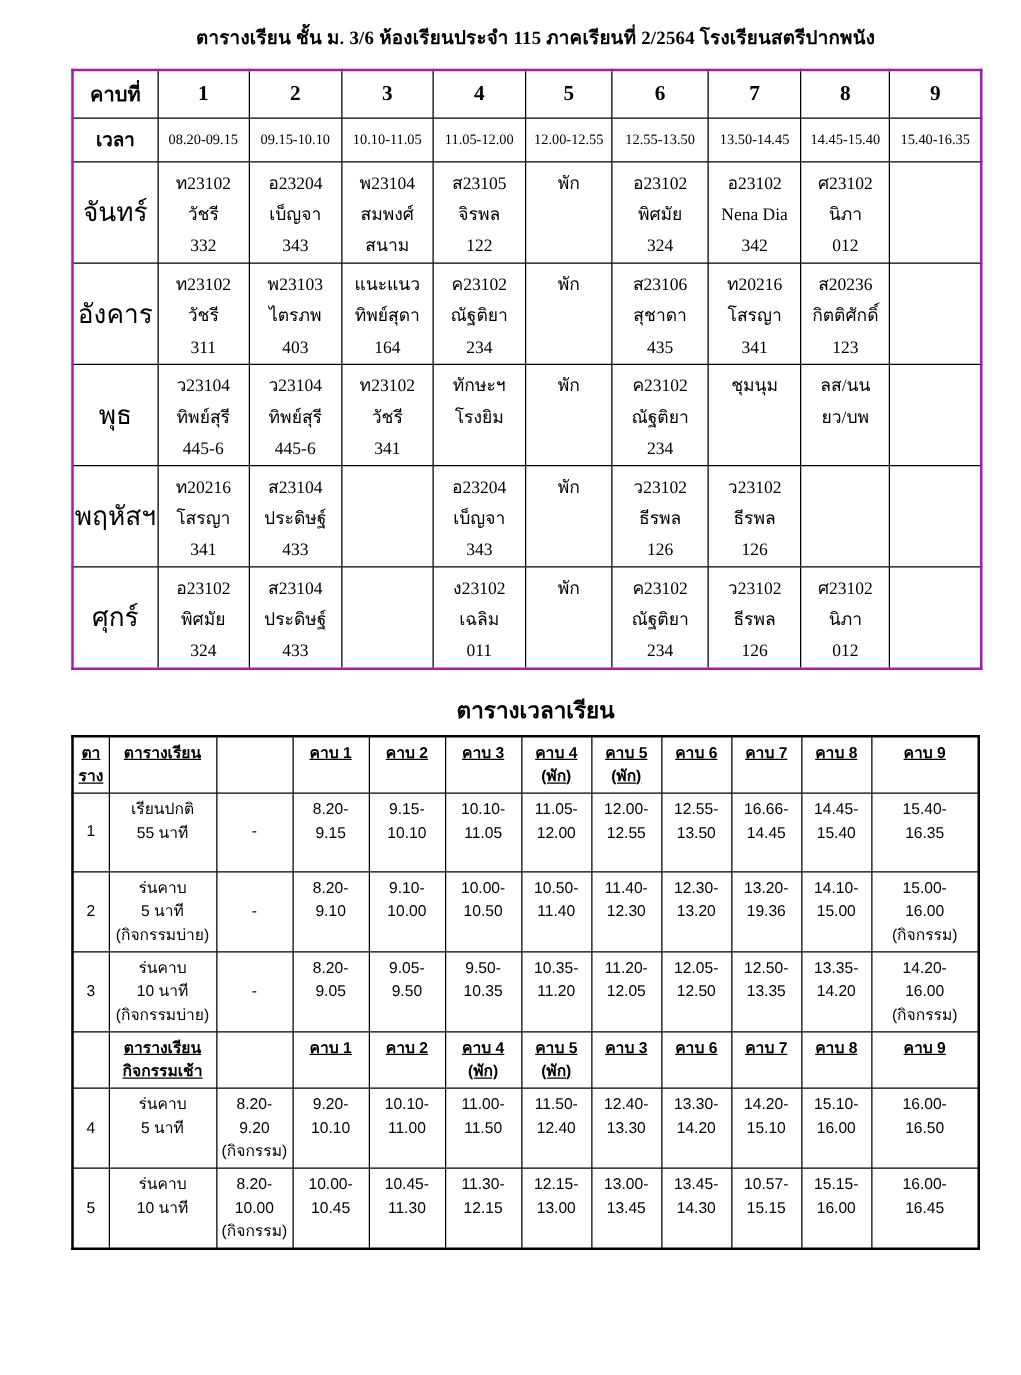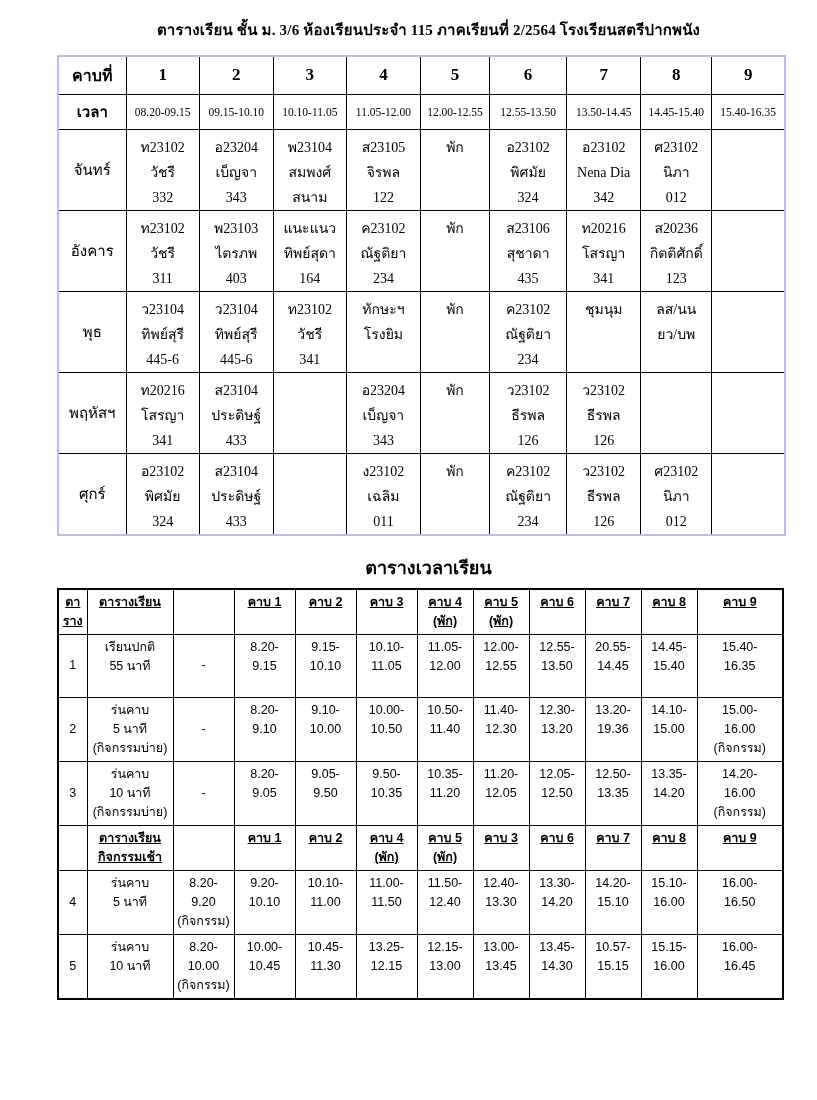--- a/index.html
+++ b/index.html
@@ -1,30 +1,30 @@
 <!DOCTYPE html>
 <html><head>
 <meta charset="utf-8">
 <style>
   html,body{margin:0;padding:0;background:#fff;color:#000;}
   body{width:817px;height:1100px;font-family:"Liberation Serif",serif;}
   .page{position:relative;width:817px;height:1100px;background:#fff;overflow:hidden;padding-left:20px;}
   .doc-title{padding-top:18px;text-align:center;font-size:15px;font-weight:bold;letter-spacing:.2px;}
   table{border-collapse:collapse;table-layout:fixed;}
   
-  .t1{margin:13px 0 0 37px;width:729px;border:2px solid #c4b5fd;}
+  .t1{margin:13px 0 0 37px;width:729px;border:2px solid #a21caf;}
   .t1 td{border:1px solid #000;text-align:center;padding:0;overflow:hidden;}
   .t1 tr.prow{height:38px;}
   .t1 tr.trow{height:35px;}
   .t1 .hdr-num{font-size:17px;font-weight:bold;vertical-align:middle;}
   .t1 .corner{font-size:16px;}
   .t1 .time-cell{font-size:11.5px;font-weight:normal;vertical-align:middle;white-space:nowrap;}
   .t1 .time-label{font-size:15px;font-weight:bold;vertical-align:middle;margin-top:44px;}
   .t1 tr.dayrow{height:81px;}
-  .t1 .day-name{font-size:15px;vertical-align:middle;}
+  .t1 .day-name{font-size:21px;vertical-align:middle;}
   .t1 .slot{vertical-align:top;padding-top:5px;font-size:14px;}
   .t1 .slot .line{line-height:25px;min-height:25px;}
   
   .signature{margin-top:17px;text-align:center;font-size:15px;}
   
   .t2-title{margin-top:17px;text-align:center;font-family:"Liberation Sans",sans-serif;font-size:18px;font-weight:bold;}
   .t2{margin:6px 0 0 37px;width:727px;border:2px solid #000;font-family:"Liberation Sans",sans-serif;}
   .t2 td{border:1.5px solid #000;text-align:center;vertical-align:top;padding:3px 1px;font-size:12.5px;overflow:hidden;}
   .t2 .line{line-height:19px;min-height:19px;}
   .t2 tr.hdr{height:45px;text-decoration:underline;}
@@ -411,21 +411,21 @@
           </td>
           <td class="tcell">
             <div class="line">12.00-</div>
             <div class="line">12.55</div>
           </td>
           <td class="tcell">
             <div class="line">12.55-</div>
             <div class="line">13.50</div>
           </td>
           <td class="tcell">
-            <div class="line">20.55-</div>
+            <div class="line">16.66-</div>
             <div class="line">14.45</div>
           </td>
           <td class="tcell">
             <div class="line">14.45-</div>
             <div class="line">15.40</div>
           </td>
           <td class="tcell">
             <div class="line">15.40-</div>
             <div class="line">16.35</div>
           </td>
@@ -632,21 +632,21 @@
           </td>
           <td class="tcell">
             <div class="line">10.00-</div>
             <div class="line">10.45</div>
           </td>
           <td class="tcell">
             <div class="line">10.45-</div>
             <div class="line">11.30</div>
           </td>
           <td class="tcell">
-            <div class="line">13.25-</div>
+            <div class="line">11.30-</div>
             <div class="line">12.15</div>
           </td>
           <td class="tcell">
             <div class="line">12.15-</div>
             <div class="line">13.00</div>
           </td>
           <td class="tcell">
             <div class="line">13.00-</div>
             <div class="line">13.45</div>
           </td>

